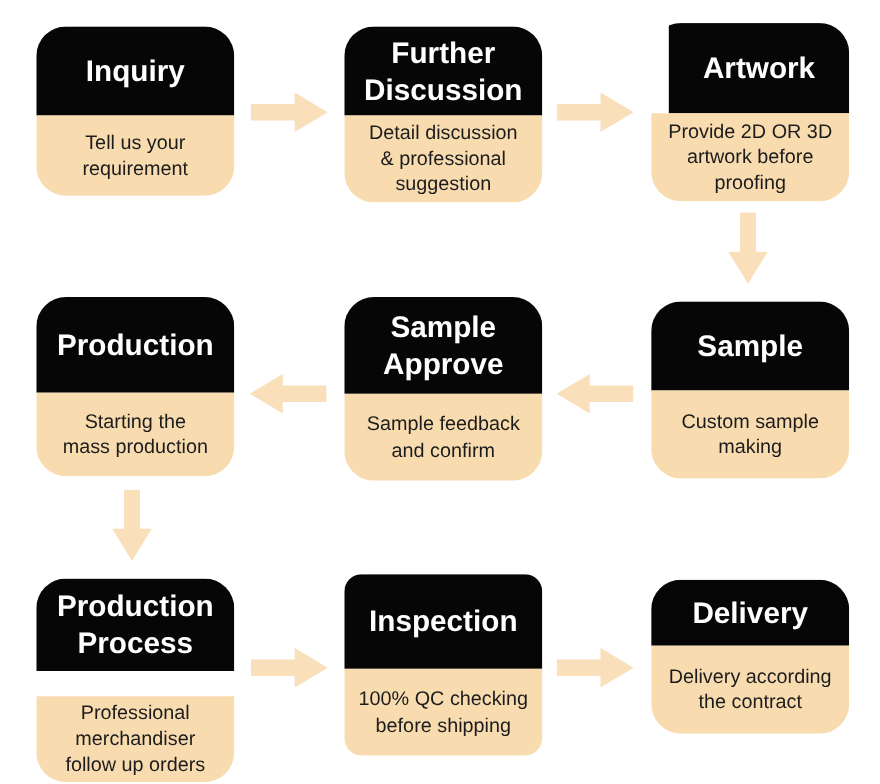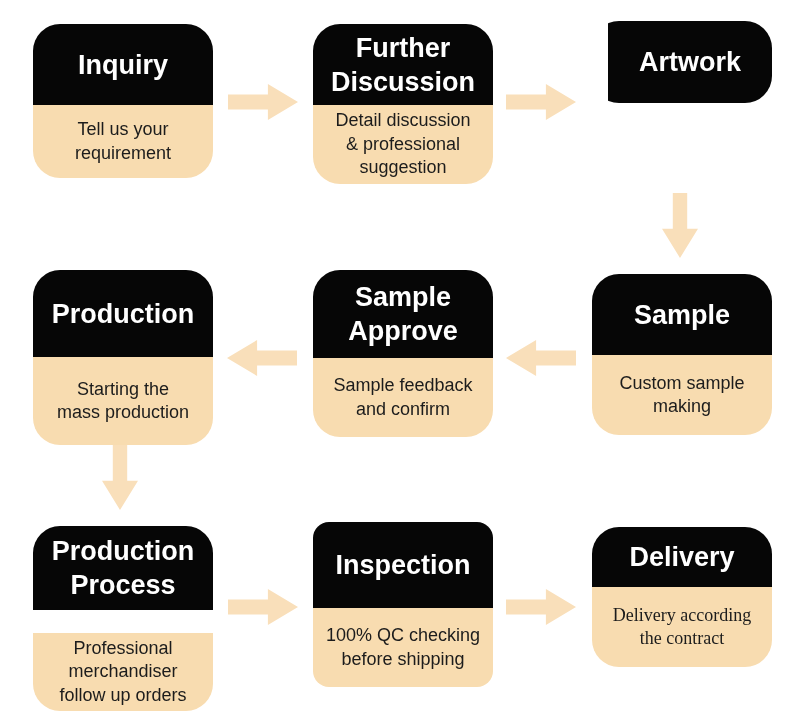--- a/index.html
+++ b/index.html
@@ -50,26 +50,26 @@
     justify-content: center;
     text-align: center;
     font-size: 18px;
     line-height: 23.5px;
     white-space: pre-line;
   }
   
   .c1 { left: 33px;  top: 24px;  } .c1 .card-header { height: 81px; } .c1 .card-body { height: 73px; }
   .c2 { left: 313px; top: 24px;  } .c2 .card-header { height: 81px; } .c2 .card-body { height: 79px; }
   .c3 { left: 592px; top: 21px;  } .c3 .card-header { height: 82px; margin-left: 16px; } .c3 .card-body { height: 80px; }
-  .c4 { left: 33px;  top: 270px; } .c4 .card-header { height: 87px; } .c4 .card-body { height: 88px; }
+  .c4 { left: 33px;  top: 270px; } .c4 .card-header { height: 87px; } .c4 .card-body { height: 76px; }
   .c5 { left: 313px; top: 270px; } .c5 .card-header { height: 88px; } .c5 .card-body { height: 79px; }
   .c6 { left: 592px; top: 274px; } .c6 .card-header { height: 81px; } .c6 .card-body { height: 80px; }
   .c7 { left: 33px;  top: 526px; } .c7 .card-header { height: 84px; } .c7 .card-body { height: 78px; margin-top: 23px; }
   .c8 { left: 313px; top: 522px; border-radius: 16px; } .c8 .card-header { height: 86px; } .c8 .card-body { height: 79px; }
-  .c9 { left: 592px; top: 527px; } .c9 .card-header { height: 60px; } .c9 .card-body { height: 80px; font-family: Liberation Serif, serif; }
+  .c9 { left: 592px; top: 527px; } .c9 .card-header { height: 60px; } .c9 .card-body { height: 80px; }
   
   .arrow { position: absolute; background: var(--arrow-color); }
   .arrow-right {
     width: 70px; height: 36px;
     clip-path: polygon(0 29%, 57% 29%, 57% 0, 100% 50%, 57% 100%, 57% 71%, 0 71%);
   }
   .arrow-left {
     width: 70px; height: 36px;
     clip-path: polygon(100% 29%, 43% 29%, 43% 0, 0 50%, 43% 100%, 43% 71%, 100% 71%);
   }
@@ -98,20 +98,23 @@
   </div>
   <div class="card c2">
     <div class="card-header">Further
 Discussion</div>
     <div class="card-body">Detail discussion
 &amp; professional
 suggestion</div>
   </div>
   <div class="card c3">
     <div class="card-header">Artwork</div>
+    <div class="card-body">Provide 2D OR 3D
+artwork before
+proofing</div>
   </div>
 
   <div class="card c4">
     <div class="card-header">Production</div>
     <div class="card-body">Starting the
 mass production</div>
   </div>
   <div class="card c5">
     <div class="card-header">Sample
 Approve</div>

